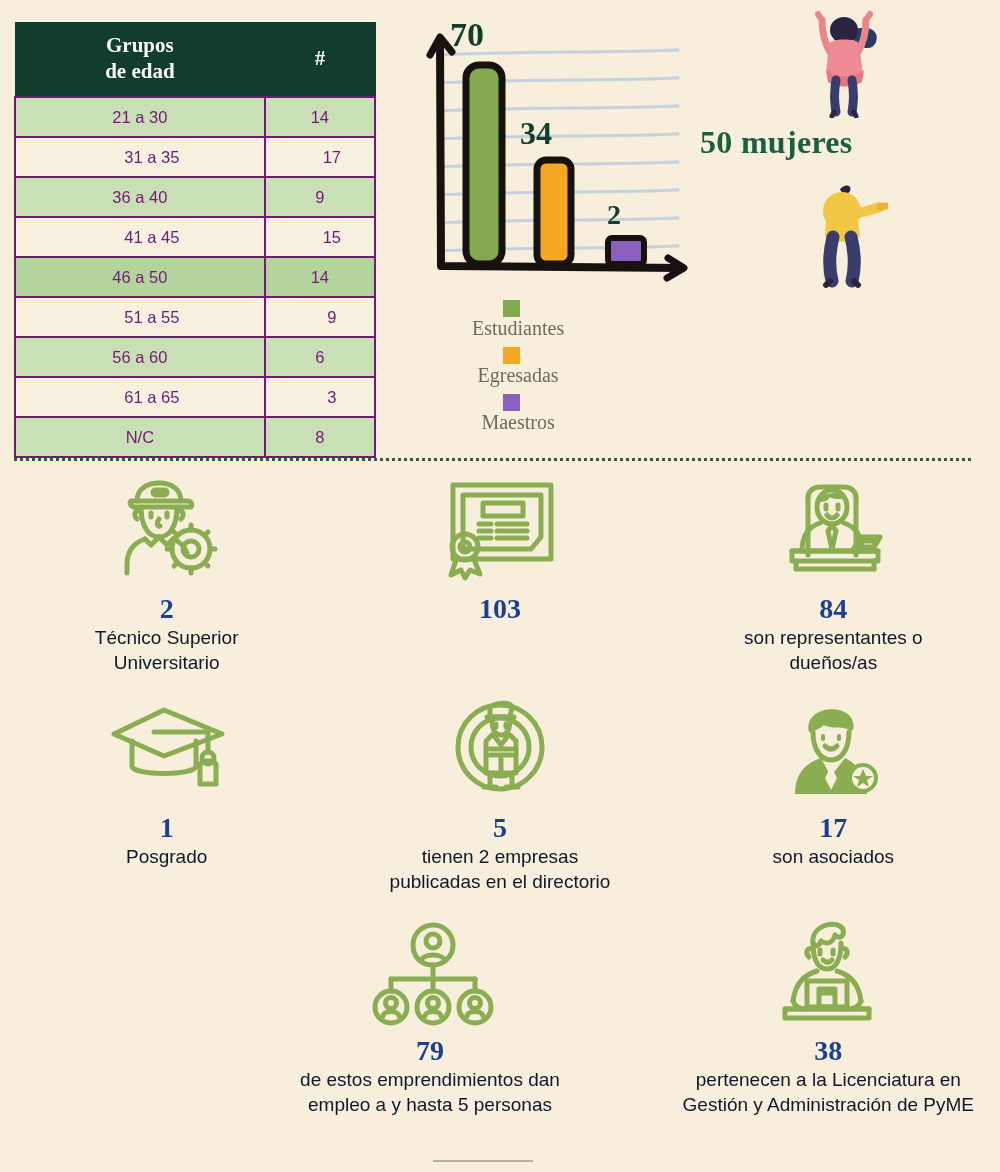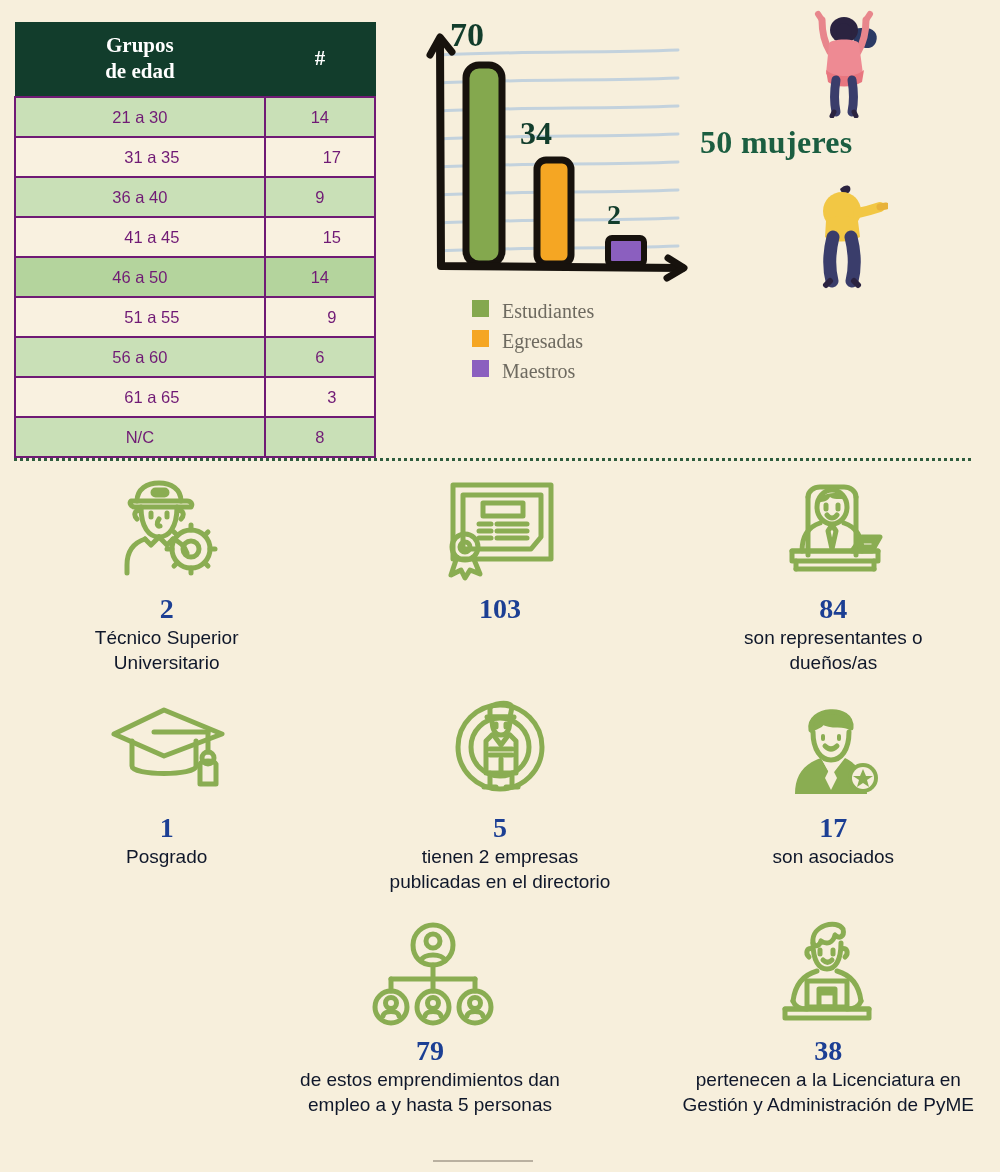--- a/index.html
+++ b/index.html
@@ -54,21 +54,21 @@
   
   #bar-chart{
     position:absolute;left:410px;top:10px;
     width:290px;height:390px;
   }
   #bar-chart svg{display:block;}
   .legend{
     position:absolute;left:62px;top:290px;
   }
   .legend-row{
-    display:flex;margin-bottom:7px;
+    display:flex;align-items:center;margin-bottom:7px;flex-direction:column;
   }
   .legend-swatch{
     width:17px;height:17px;margin-right:13px;display:inline-block;
   }
   .legend-label{
     font-family:"Liberation Serif", serif;
     font-size:20px;color:#6e6a60;
   }
 
   

